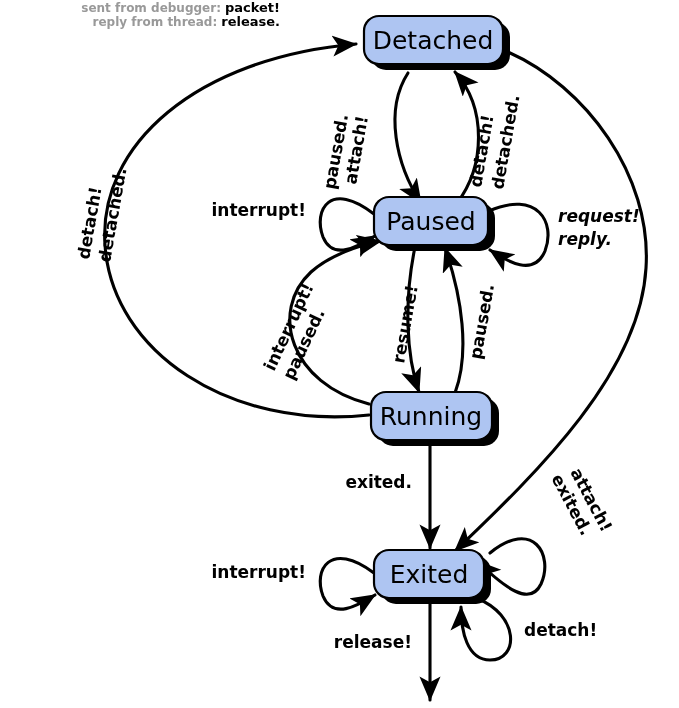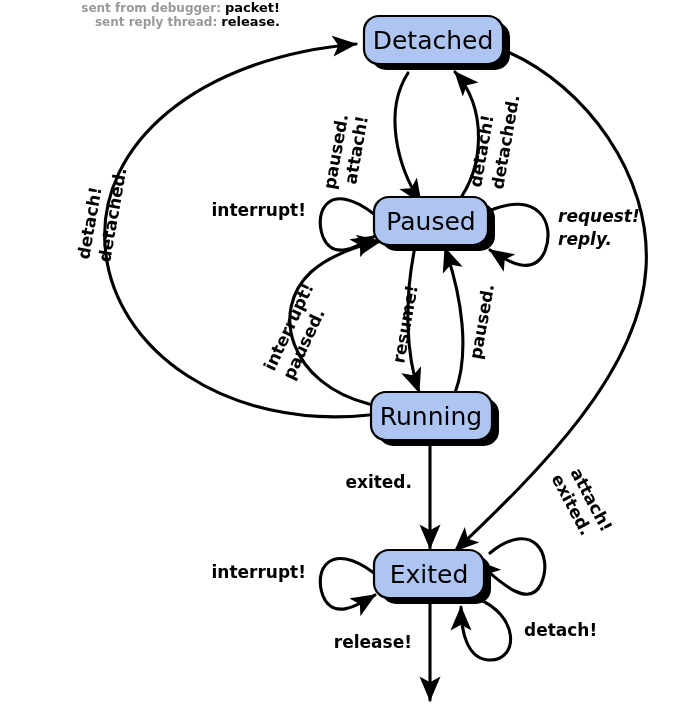--- a/index.html
+++ b/index.html
@@ -22,21 +22,21 @@
 </head>
 <body>
 
 <div id="stage">
 
   <div class="legend">
     <div class="legend-row">
       <span class="legend-key">sent from debugger:</span><span class="legend-val">packet!</span>
     </div>
     <div class="legend-row">
-      <span class="legend-key">sent reply thread:</span><span class="legend-val">release.</span>
+      <span class="legend-key">reply from thread:</span><span class="legend-val">release.</span>
     </div>
   </div>
 
   <svg id="diagram" viewBox="0 0 679 708">
     <defs>
       <marker id="ah" markerWidth="10" markerHeight="10" refX="7.6" refY="3.4" orient="auto" markerUnits="strokeWidth">
         <path d="M0,0 L8,3.4 L0,6.8 L1.9,3.4 z" fill="#000"></path>
       </marker>
     </defs>
 

